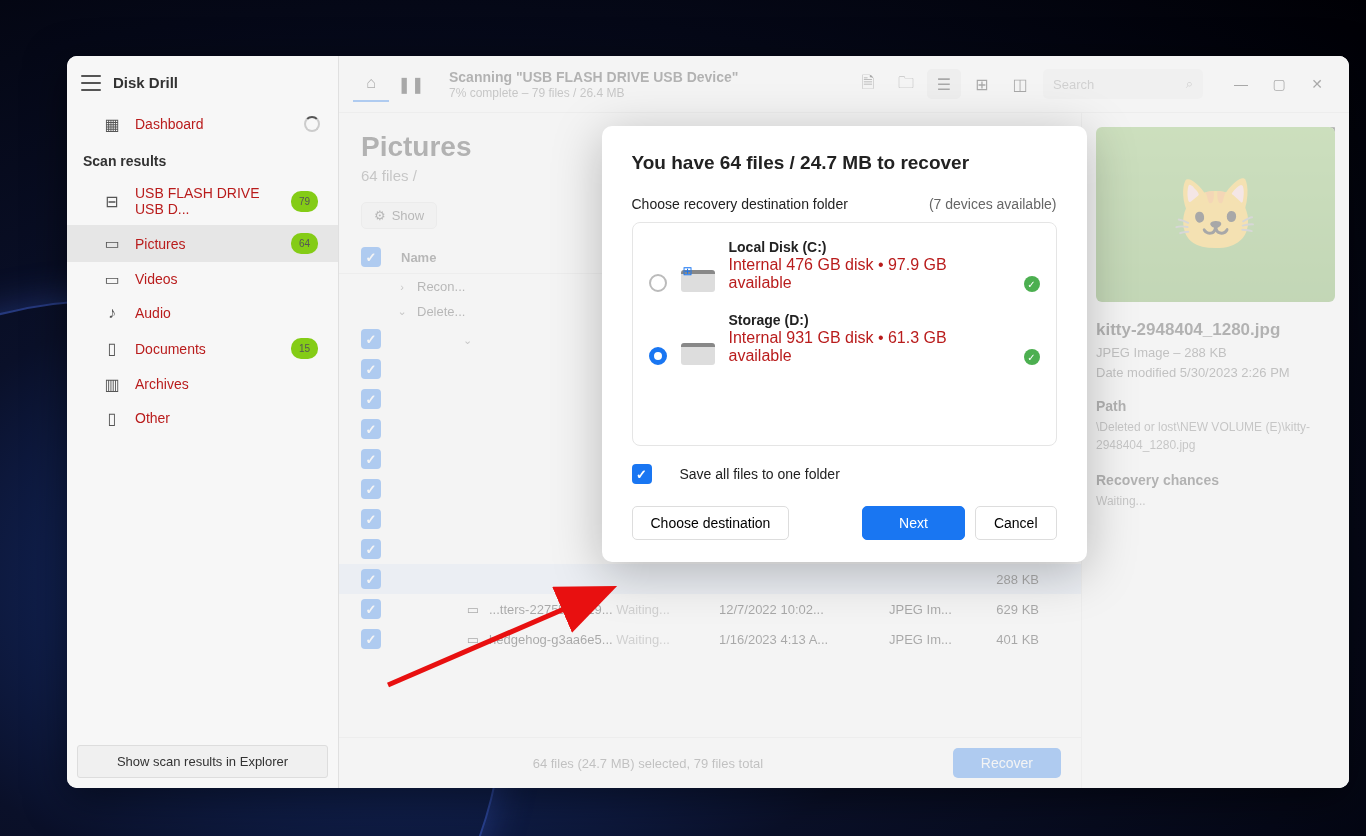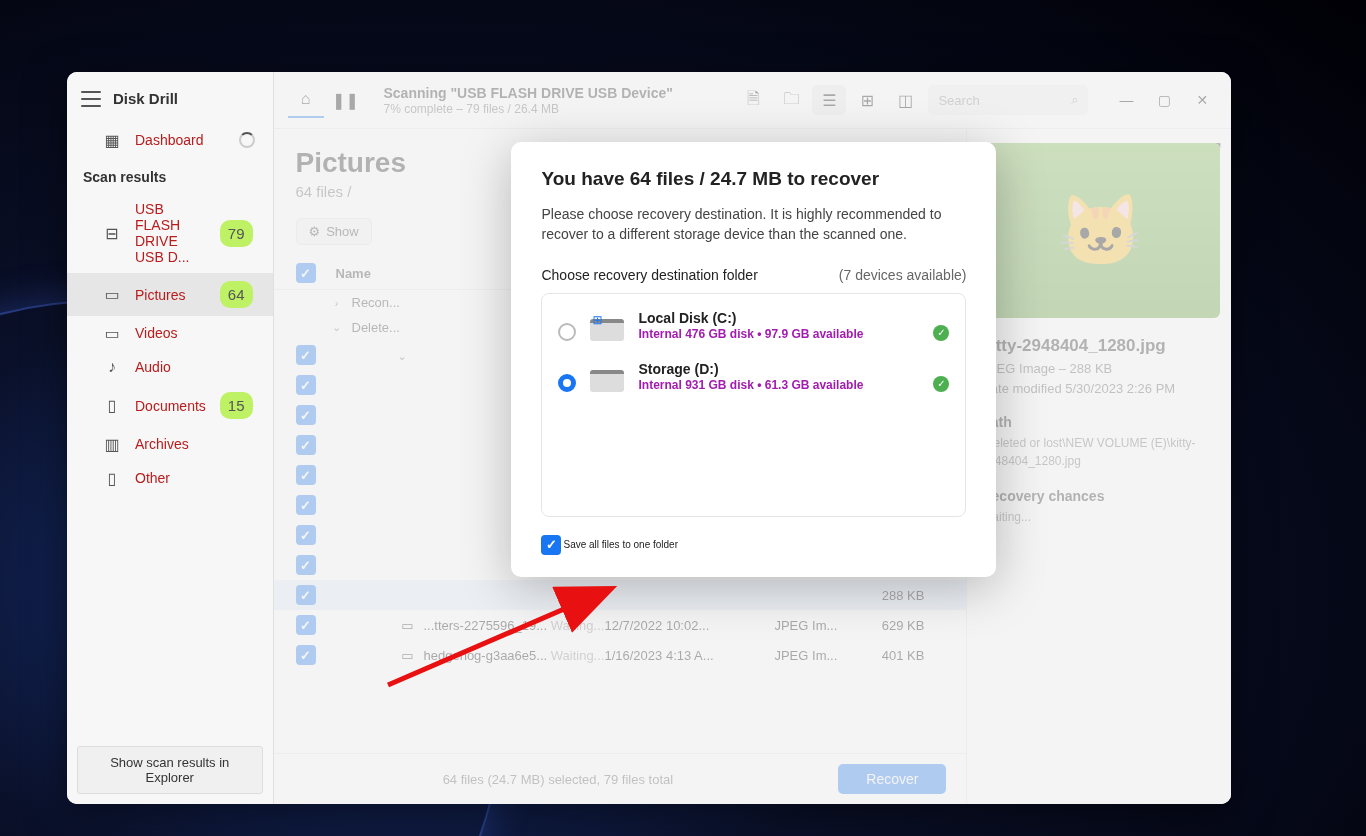--- a/index.html
+++ b/index.html
@@ -1,30 +1,30 @@
 <!DOCTYPE html>
 <html><head>
 <meta charset="utf-8">
 <style>
 * { box-sizing: border-box; margin: 0; padding: 0; font-family: 'Segoe UI', Arial, sans-serif; }
 body { width: 1366px; height: 836px; background: radial-gradient(ellipse at 30% 70%, #1a3a8a 0%, #0a1029 40%, #000005 100%); position: relative; overflow: hidden; }
 body::before { content: ''; position: absolute; width: 800px; height: 800px; border: 2px solid rgba(80,120,255,0.4); border-radius: 50%; top: 300px; left: -300px; box-shadow: 0 0 40px rgba(80,120,255,0.3); }
-.window { position: absolute; top: 72px; left: 67px; width: 1164px; height: 732px; background: #fff; border-radius: 10px; box-shadow: 0 10px 40px rgba(0,0,0,0.5); display: flex; flex-direction: column; overflow: hidden; }
+.window { position: absolute; top: 56px; left: 67px; width: 1282px; height: 732px; background: #fff; border-radius: 10px; box-shadow: 0 10px 40px rgba(0,0,0,0.5); display: flex; flex-direction: column; overflow: hidden; }
 .sidebar { width: 272px; background: #f7f7f7; border-right: 1px solid #e0e0e0; display: flex; flex-direction: column; }
 .sidebar-header { display: flex; align-items: center; padding: 18px 14px 16px; gap: 12px; }
 .menu-icon { width: 20px; height: 16px; display: flex; flex-direction: column; justify-content: space-between; }
 .menu-icon span { height: 2px; background: #555; border-radius: 1px; }
 .app-title { font-size: 15px; font-weight: 600; color: #333; }
 .sidebar-nav { flex: 1; padding: 0 0 10px; }
 .nav-item { display: flex; align-items: center; padding: 8px 20px 8px 36px; gap: 14px; cursor: pointer; position: relative; }
 .nav-item.dashboard { padding-left: 36px; padding-bottom: 10px; }
 .nav-item.active { background: #e6e6e6; }
 .nav-item-icon { width: 18px; height: 18px; display: flex; align-items: center; justify-content: center; color: #555; }
 .nav-label { font-size: 14px; color: #b91c1c; flex: 1; }
-.nav-badge { background: #bef264; border-radius: 10px; padding: 5px 8px; font-size: 15px; color: #555; }
+.nav-badge { background: #84cc16; border-radius: 10px; padding: 5px 8px; font-size: 10px; color: #555; }
 .section-label { padding: 10px 16px 8px; font-size: 14px; font-weight: 600; color: #333; }
 .sidebar-footer { padding: 10px; }
 .explorer-btn { width: 100%; padding: 8px; background: #f0f0f0; border: 1px solid #ddd; border-radius: 3px; font-size: 13px; color: #333; cursor: pointer; }
 .main { flex: 1; display: flex; flex-direction: column; background: #fff; position: relative; }
 .main-body { display: flex; flex: 1; overflow: hidden; }
 .content-col { flex: 1; display: flex; flex-direction: column; }
 .toolbar { display: flex; align-items: center; padding: 10px 14px; border-bottom: 1px solid #e8e8e8; gap: 6px; }
 .toolbar-left { display: flex; align-items: center; gap: 4px; }
 .toolbar-btn { width: 36px; height: 36px; display: flex; align-items: center; justify-content: center; border-radius: 4px; cursor: pointer; }
 .toolbar-btn.home { border-bottom: 2px solid #1976f2; border-radius: 0; }
@@ -75,23 +75,23 @@
 .modal-sub { font-size: 14px; color: #444; margin-top: 14px; line-height: 1.45; }
 .modal-row-head { display: flex; justify-content: space-between; margin-top: 22px; font-size: 14px; color: #222; }
 .dest-list { border: 1px solid #e5e5e5; border-radius: 8px; margin-top: 10px; padding: 6px 0; min-height: 224px; }
 .dest-item { display: flex; align-items: flex-end; padding: 10px 16px; gap: 14px; cursor: pointer; }
 .radio { width: 18px; height: 18px; border: 2px solid #bbb; border-radius: 50%; position: relative; flex-shrink: 0; }
 .radio.selected { border-color: #1976f2; border-width: 5px; }
 .disk-icon { width: 34px; height: 22px; background: #ddd; border-radius: 3px; border-top: 4px solid #888; position: relative; flex-shrink: 0; }
 .disk-icon.win::after { content: '⊞'; position: absolute; top: -10px; left: 2px; color: #1976f2; font-size: 12px; }
 .dest-info { flex: 1; }
 .dest-name { font-size: 14px; font-weight: 600; color: #222; }
-.dest-detail { font-size: 12px; color: #a21caf; margin-top: 1px; font-weight: bold; }
+.dest-detail { font-size: 16px; color: #b91c1c; margin-top: 1px; }
 .dest-ok { width: 16px; height: 16px; background: #4caf50; border-radius: 50%; display: flex; align-items: center; justify-content: center; color: #fff; font-size: 10px; flex-shrink: 0; }
-.save-one { display: flex; align-items: center; gap: 2px; margin-top: 18px; font-size: 10px; color: #222; }
+.save-one { display: flex; align-items: center; gap: 28px; margin-top: 18px; font-size: 14px; color: #222; }
 .modal-actions { display: flex; gap: 10px; margin-top: 22px; }
 .mbtn { padding: 8px 18px; border-radius: 5px; font-size: 14px; cursor: pointer; border: 1px solid #ddd; background: #fff; }
 .mbtn.primary { background: #1976f2; color: #fff; border-color: #1976f2; padding: 8px 36px; }
 .spacer { flex: 1; }
 .arrow { position: absolute; top: 560px; left: 378px; width: 280px; height: 130px; pointer-events: none; z-index: 100; }
 .spinner { width: 16px; height: 16px; border: 2px solid #ccc; border-top-color: #555; border-radius: 50%; position: absolute; }
 </style>
 </head>
 <body>
 
@@ -310,21 +310,20 @@
           <div class="preview-section">
             <div class="preview-section-title">Recovery chances</div>
             <div class="preview-section-text">Waiting...</div>
           </div>
         </div>
       </div>
 
       <div class="modal-overlay">
         <div class="modal">
           <div class="modal-title">You have 64 files / 24.7 MB to recover</div>
-          <div class="modal-sub">Please choose recovery destination. It is highly recommended to recover to a different storage device than the scanned one.</div>
           <div class="modal-row-head">
             <span>Choose recovery destination folder</span>
             <span style="color:#666">(7 devices available)</span>
           </div>
           <div class="dest-list">
             <div class="dest-item">
               <div class="radio"></div>
               <div class="disk-icon win"></div>
               <div class="dest-info">
                 <div class="dest-name">Local Disk (C:)</div>
@@ -338,20 +337,26 @@
               <div class="dest-info">
                 <div class="dest-name">Storage (D:)</div>
                 <div class="dest-detail">Internal 931 GB disk • 61.3 GB available</div>
               </div>
               <div class="dest-ok">✓</div>
             </div>
           </div>
           <div class="save-one">
             <span class="chk"></span>
             <span>Save all files to one folder</span>
+          </div>
+          <div class="modal-actions">
+            <button class="mbtn">Choose destination</button>
+            <div class="spacer"></div>
+            <button class="mbtn primary">Next</button>
+            <button class="mbtn">Cancel</button>
           </div>
         </div>
       </div>
 
     </div>
   </div>
 </div>
 
 <svg class="arrow" viewBox="0 0 280 130">
   <defs>

